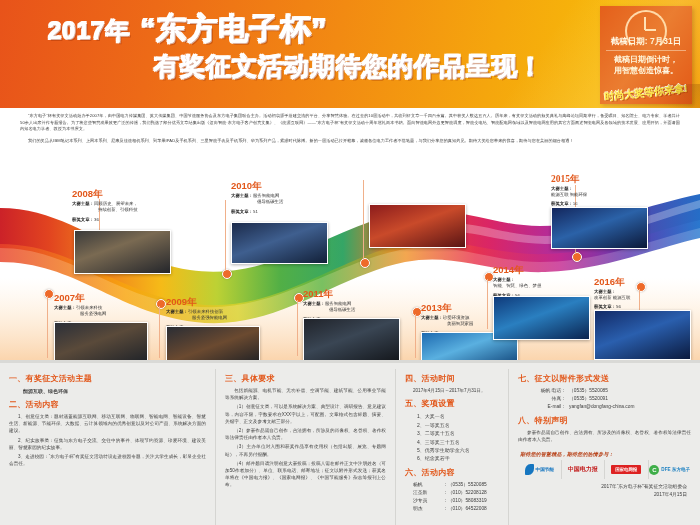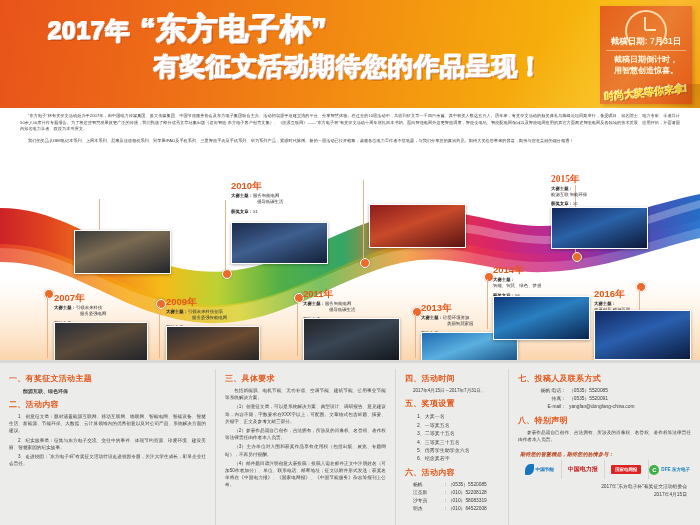--- a/index.html
+++ b/index.html
@@ -245,20 +245,26 @@
   <div class="tl-card" style="left:54px;top:292px;width:95px;">
     <div class="tl-year">2007年</div>
     <div class="tl-row"><b>大赛主题：</b><span>引领未来科技</span></div>
     <div class="tl-row"><span class="ind"></span><span>服务坚强电网</span></div>
     <div class="tl-row" style="margin-top:3px;"><b>获奖文章：</b><span>26</span></div>
   </div>
   <div class="tl-photo" style="left:54px;top:322px;width:92px;height:40px;background:linear-gradient(160deg,#2b2f38,#5a4a3a 45%,#1e2228);"></div>
 
   <div class="tl-dot" style="left:96px;top:257px;"></div>
   <div class="tl-stem" style="left:99px;top:199px;height:60px;"></div>
+  <div class="tl-card" style="left:72px;top:188px;width:110px;">
+    <div class="tl-year">2008年</div>
+    <div class="tl-row"><b>大赛主题：</b><span>回顾历史、展望未来，</span></div>
+    <div class="tl-row"><span class="ind"></span><span>持续创新、引领科技</span></div>
+    <div class="tl-row" style="margin-top:3px;"><b>获奖文章：</b><span>36</span></div>
+  </div>
   <div class="tl-photo" style="left:74px;top:230px;width:95px;height:42px;background:linear-gradient(160deg,#3a3a3a,#7a6a52 40%,#24262b);"></div>
 
   <div class="tl-dot" style="left:156px;top:299px;"></div>
   <div class="tl-stem" style="left:159px;top:306px;height:52px;"></div>
   <div class="tl-card" style="left:166px;top:296px;width:105px;">
     <div class="tl-year">2009年</div>
     <div class="tl-row"><b>大赛主题：</b><span>引领未来科技创新</span></div>
     <div class="tl-row"><span class="ind"></span><span>服务坚强智能电网</span></div>
     <div class="tl-row" style="margin-top:3px;"><b>获奖文章：</b><span>46</span></div>
   </div>
@@ -313,21 +319,21 @@
   <div class="tl-card" style="left:551px;top:173px;width:105px;font-family:Liberation Serif, serif;">
     <div class="tl-year">2015年</div>
     <div class="tl-row"><b>大赛主题：</b></div>
     <div class="tl-row"><span>能源互联  智能环保</span></div>
     <div class="tl-row" style="margin-top:2px;"><b>获奖文章：</b><span>56</span></div>
   </div>
   <div class="tl-photo" style="left:551px;top:207px;width:95px;height:40px;background:linear-gradient(160deg,#13265c,#2b62a8 45%,#0c1838);"></div>
 
   <div class="tl-dot" style="left:636px;top:282px;"></div>
   <div class="tl-stem" style="left:639px;top:289px;height:44px;"></div>
-  <div class="tl-card" style="left:594px;top:288px;width:100px;">
+  <div class="tl-card" style="left:594px;top:276px;width:100px;">
     <div class="tl-year">2016年</div>
     <div class="tl-row"><b>大赛主题：</b></div>
     <div class="tl-row"><span>改革创新  能源互联</span></div>
     <div class="tl-row" style="margin-top:2px;"><b>获奖文章：</b><span>56</span></div>
   </div>
   <div class="tl-photo" style="left:594px;top:310px;width:95px;height:48px;background:linear-gradient(160deg,#122a66,#2a5fae 45%,#0b1a3e);"></div>
 
   <div class="bottom">
     <div class="cols">
 
@@ -363,21 +369,21 @@
         <div class="listitem">6、纪念奖若干</div>
 
         <div class="sec-h">六、活动内容</div>
         <div class="contact-row"><span class="nm">杨帆</span>：<span>（0535）5520085</span></div>
         <div class="contact-row"><span class="nm">江圣新</span>：<span>（010）52208128</span></div>
         <div class="contact-row"><span class="nm">沙专员</span>：<span>（010）58083319</span></div>
         <div class="contact-row"><span class="nm">明杰</span>：<span>（010）64522008</span></div>
       </div>
 
       <div class="col c4">
-        <div class="sec-h">七、投稿人及联系方式</div>
+        <div class="sec-h">七、征文以附件形式发送</div>
         <div class="cc-row" style="margin-left:8px;"><span class="lbl">杨帆 电话：</span><span>（0535）5520085</span></div>
         <div class="cc-row" style="margin-left:8px;"><span class="lbl">传真：</span><span>（0535）5520091</span></div>
         <div class="cc-row" style="margin-left:8px;"><span class="lbl">E-mail：</span><span>yangfan@dongfang-china.com</span></div>
 
         <div class="sec-h">八、特别声明</div>
         <p class="para">参赛作品需自己创作、合法拥有、所涉及的肖像权、名誉权、著作权等法律责任由作者本人负责。</p>
 
         <div class="sponsor-title">期待您的智慧精品，期待您的热情参与：</div>
         <div class="logos">
           <div class="logo lg1">

